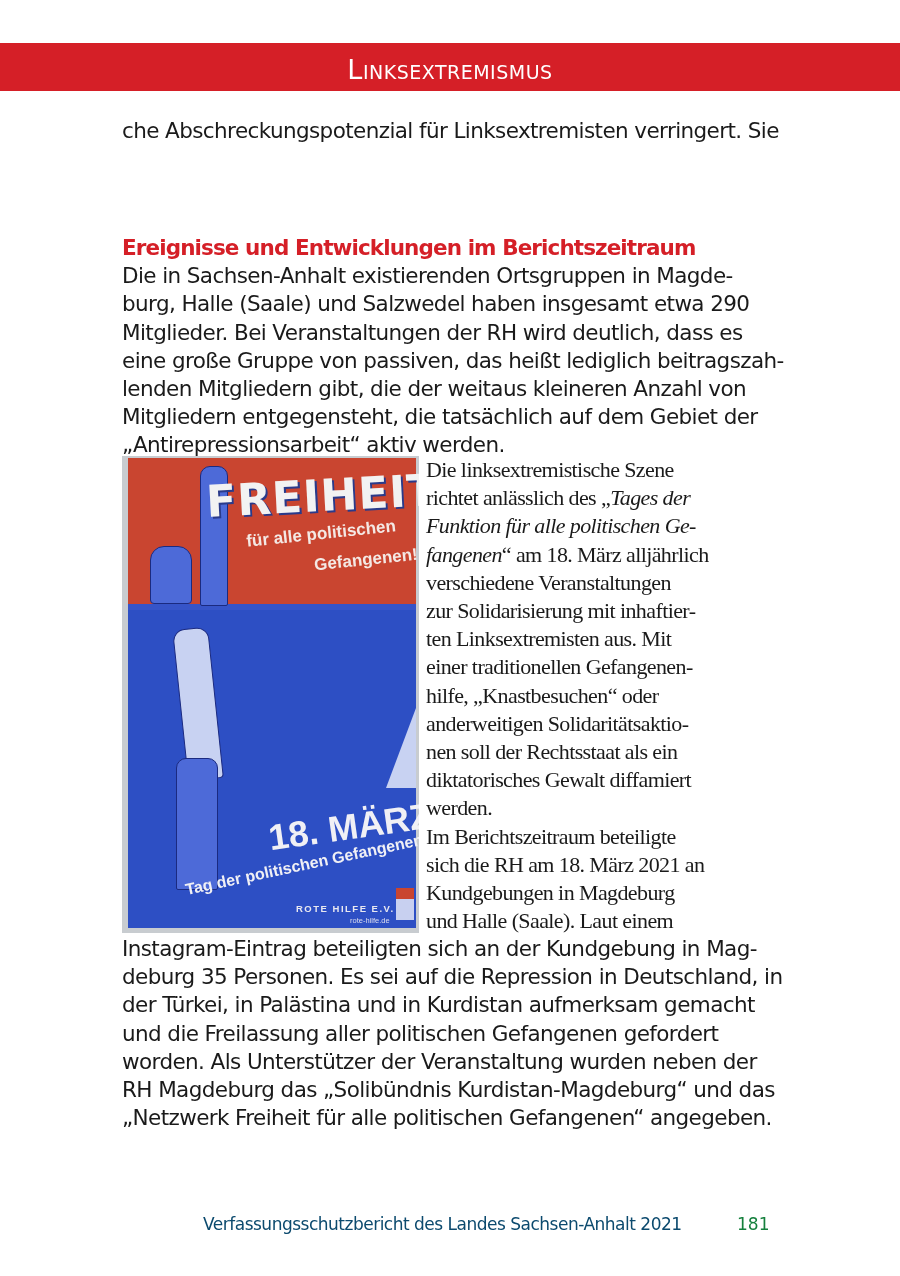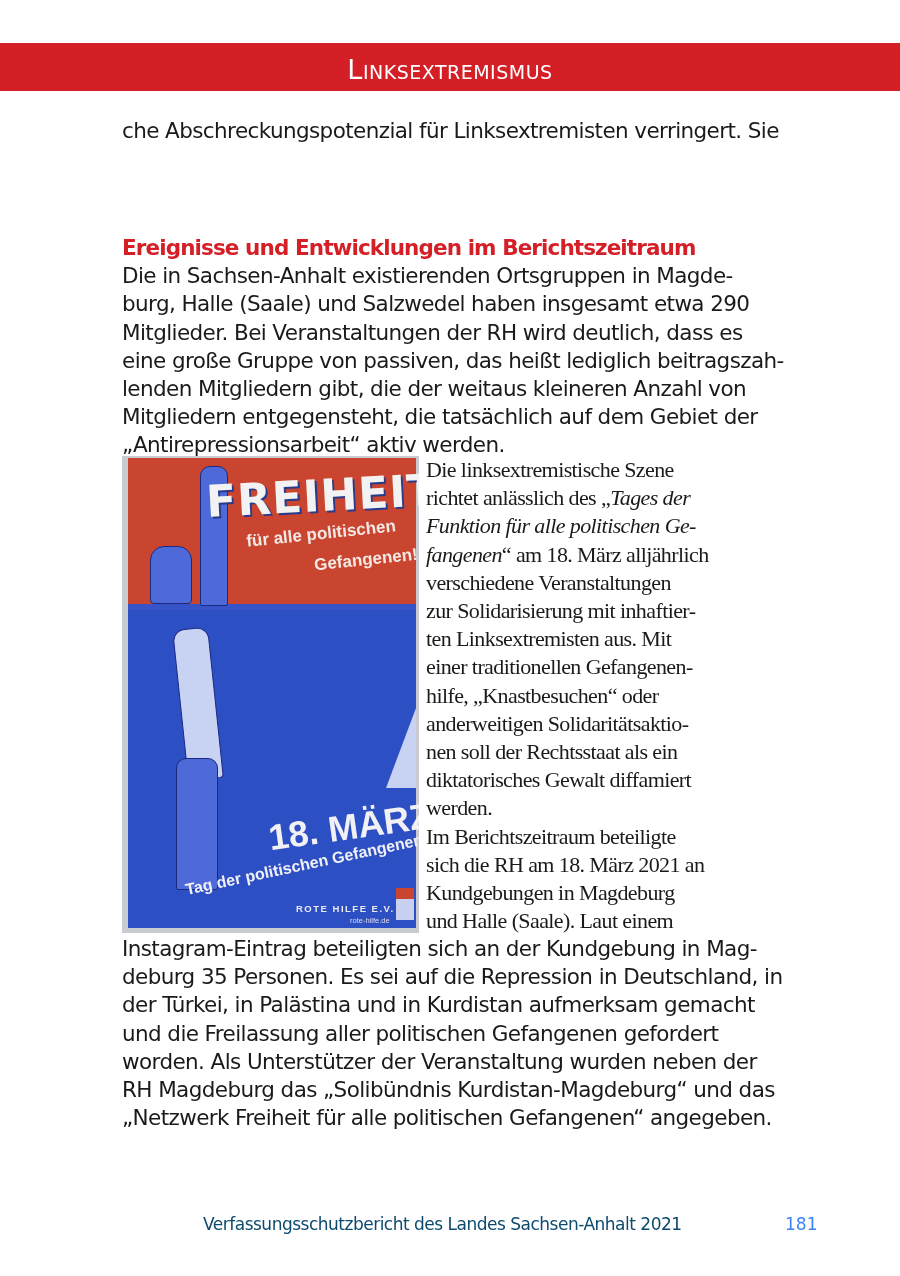--- a/index.html
+++ b/index.html
@@ -41,21 +41,21 @@
     .poster-sub1 { position: absolute; left: 118px; top: 66px; font-size: 17px; font-weight: bold; color: #f4e8e4; transform: rotate(-6deg); white-space: nowrap; }
     .poster-sub2 { position: absolute; left: 186px; top: 92px; font-size: 17px; font-weight: bold; color: #f4e8e4; transform: rotate(-6deg); white-space: nowrap; }
     .poster-date { position: absolute; left: 140px; top: 348px; font-size: 36px; font-weight: bold; color: #f0f0f5; transform: rotate(-8deg); white-space: nowrap; }
     .poster-tag { position: absolute; left: 55px; top: 398px; font-size: 16px; font-weight: bold; color: #f0f0f5; transform: rotate(-12deg); white-space: nowrap; }
     .poster-org { position: absolute; left: 168px; top: 445px; font-size: 9.5px; font-weight: bold; color: #e8e8f0; letter-spacing: 1.5px; white-space: nowrap; }
     .poster-url { position: absolute; left: 222px; top: 458px; font-size: 7.5px; color: #dde; white-space: nowrap; }
     .poster-logo { position: absolute; left: 268px; top: 430px; width: 18px; height: 32px; background: linear-gradient(#c94530 35%, #c8d0f0 35%); }
     .fig { position: absolute; background: #4d6ad8; border: 1.5px solid #1b2a80; }
     .footer { position: absolute; top: 1214px; left: 203px; font-size: 17px; color: #0c4a6e;
       font-family: "DejaVu Sans", sans-serif; letter-spacing: -0.5px; white-space: nowrap; }
-    .page-num { position: absolute; top: 1214px; left: 785px; font-size: 17px; color: #3b82f6; font-family: "DejaVu Sans", sans-serif; }
+    .page-num { position: absolute; top: 1214px; left: 737px; font-size: 17px; color: #15803d; font-family: "DejaVu Sans", sans-serif; }
   </style>
 </head>
 <body>
 
 <div class="header-bar">
   <span class="header-title">Linksextremismus</span>
 </div>
 
 <div class="text-block intro">
   <span class="line">che Abschreckungspotenzial für Linksextremisten verringert. Sie</span>

